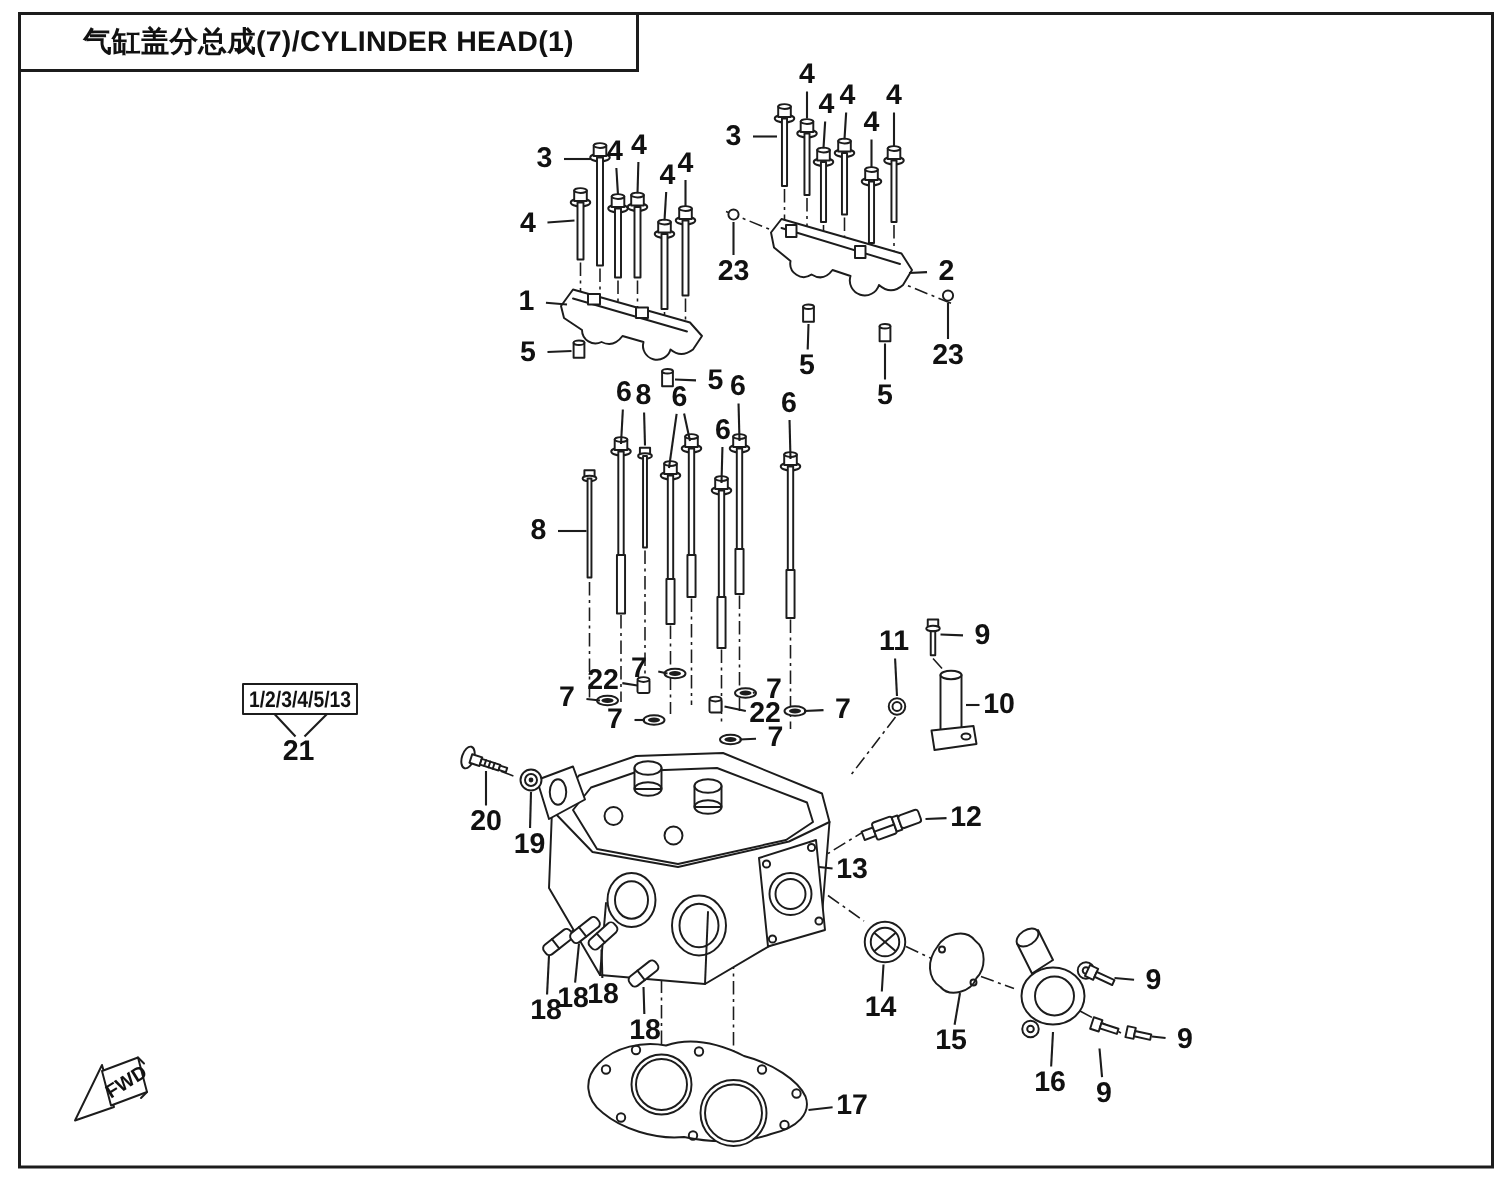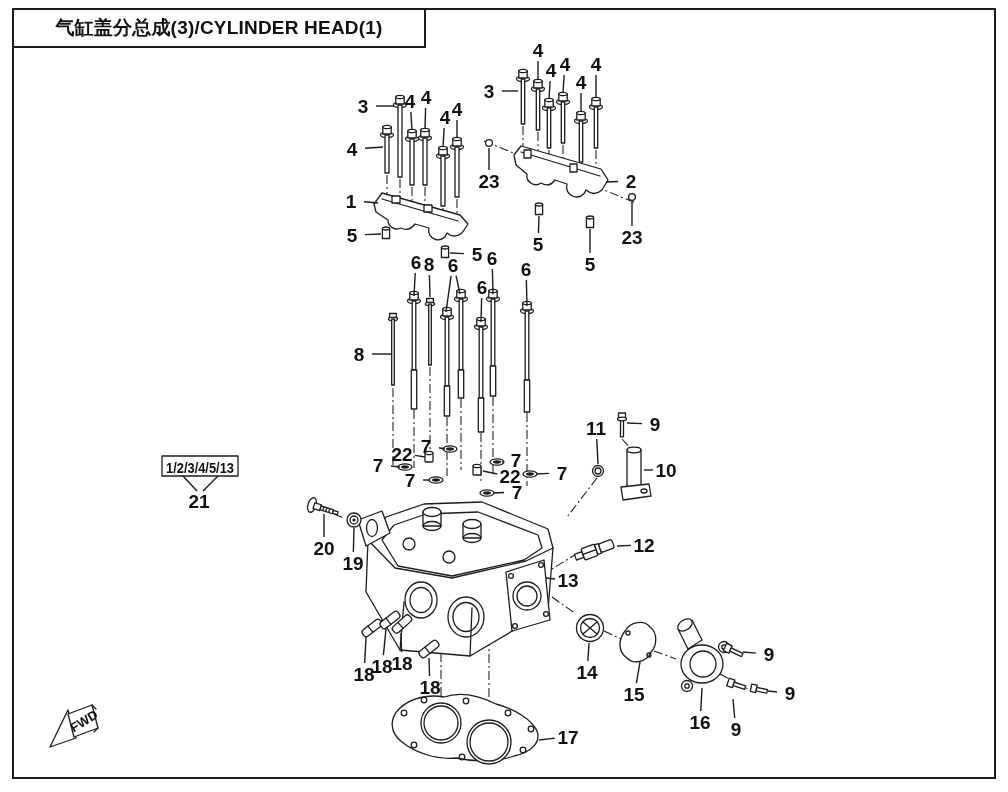--- a/index.html
+++ b/index.html
@@ -16,21 +16,21 @@
   .leader{stroke:#1c1c1c;stroke-width:1.4;}
   text.callout{font:bold 19px "Liberation Sans",sans-serif;fill:#111;text-anchor:middle;dominant-baseline:central;}
   text.reflabel{font:bold 15px "Liberation Sans",sans-serif;fill:#111;text-anchor:middle;dominant-baseline:central;}
   text.fwdtext{font:bold 13px "Liberation Sans",sans-serif;fill:#111;text-anchor:middle;dominant-baseline:central;}
 </style>
 </head>
 <body>
 
 <div class="page-border"></div>
 <div class="title-box">
-  <span>气缸盖分总成(3)/CYLINDER HEAD(1)</span>
+  <span>气缸盖分总成(7)/CYLINDER HEAD(1)</span>
 </div>
 
 <svg class="diagram" width="1008" height="792" viewBox="0 0 1008 792">
   <defs>
     <g id="bh">
       <ellipse class="fw" cx="0" cy="-2" rx="6.5" ry="2.6"></ellipse>
       <rect class="fw" x="-4.2" y="-10" width="8.4" height="7"></rect>
       <ellipse class="fw" cx="0" cy="-10" rx="4.2" ry="1.6"></ellipse>
     </g>
     <g id="sh">

